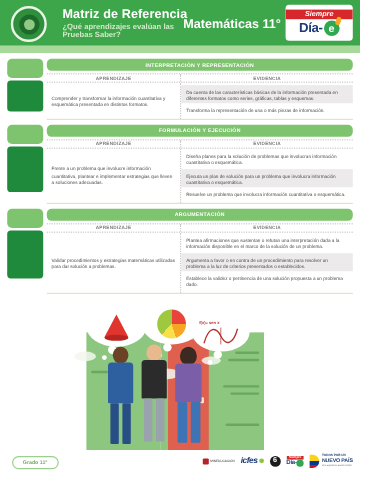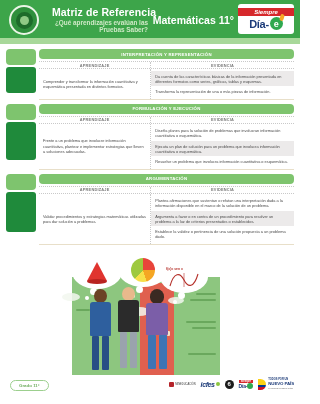--- a/index.html
+++ b/index.html
@@ -36,21 +36,21 @@
   .seal-inner {
     width: 17px; height: 17px; border-radius: 50%;
     background: #1d6b2a;
     position: relative;
   }
   .seal-inner::before {
     content:""; position:absolute; left:4px; top:4px;
     width:9px; height:9px; border-radius:50%;
     background:#8fc985;
   }
-  .title-block { position:absolute; left:52px; top:6px; color:#fff;text-align:right; }
+  .title-block { position:absolute; left:52px; top:6px; color:#fff; }
   .title-main {
     font-size: 10.5px; font-weight: bold; letter-spacing: .1px;
     line-height: 12px; color:#ffffff;
   }
   .title-sub {
     font-size: 6.4px; line-height: 7.4px; color:#cfe9c6; margin-top:1px;
     font-weight: bold; max-width: 96px;
   }
   .subject {
     position:absolute; right: 66px; top: 14px;

